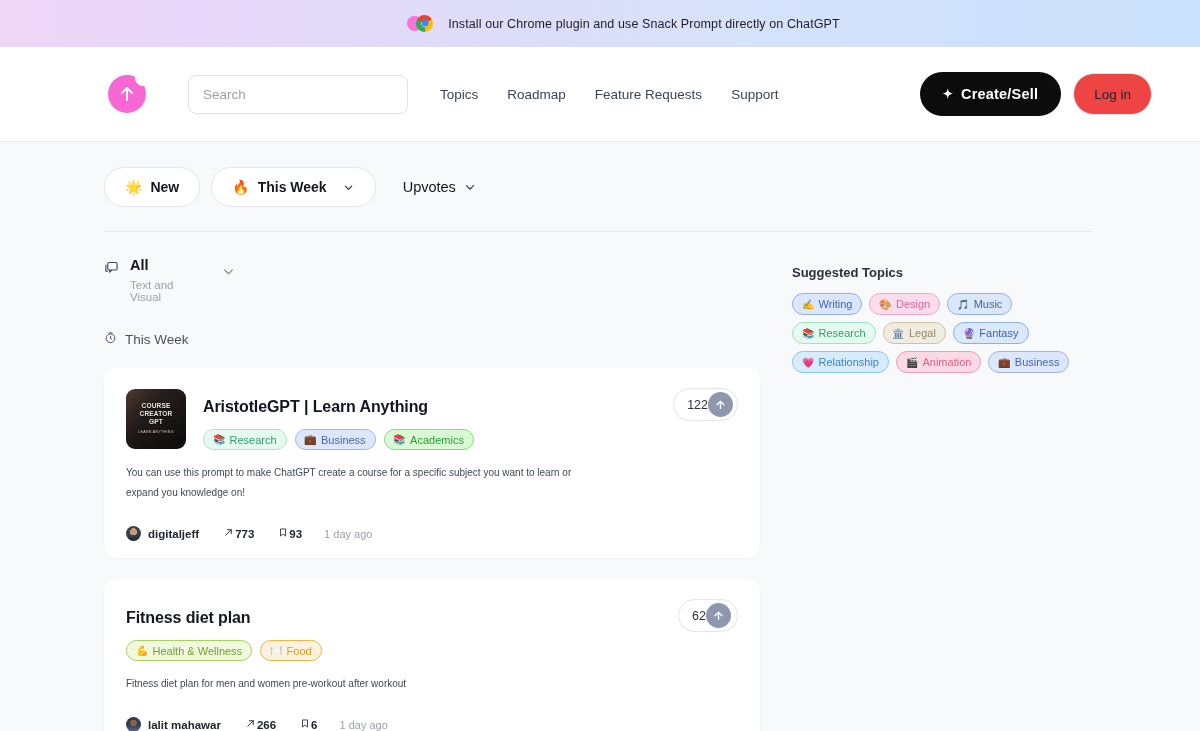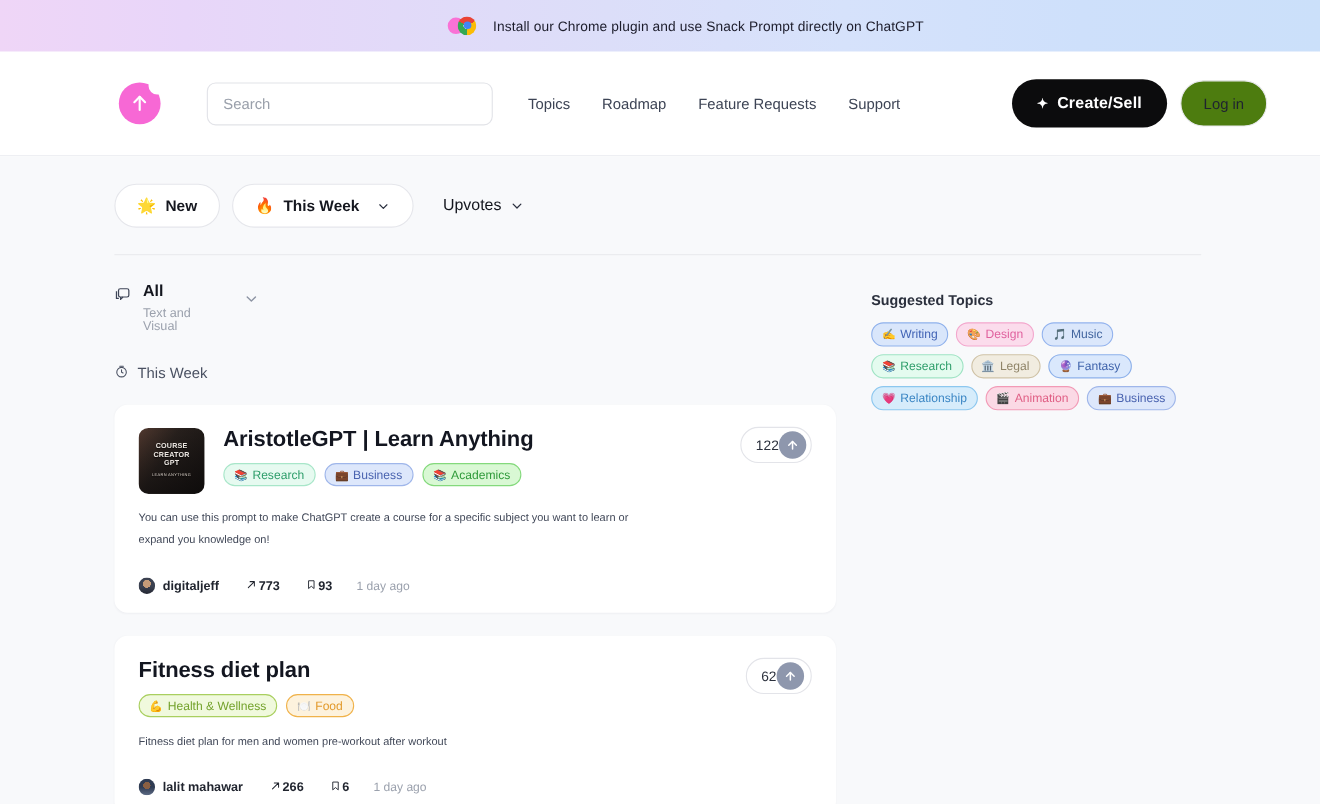--- a/index.html
+++ b/index.html
@@ -76,21 +76,21 @@
     width: 16px; height: 16px; border-radius: 50%;
     background: #ffffff;
   }
   .logo-arrow {
     position:absolute; left:50%; top:50%;
     transform: translate(-50%,-50%);
     width: 18px; height: 18px;
   }
   .search-wrap { margin-left: 42px; }
   .search-input {
-    width: 260px; height: 39px;
+    width: 220px; height: 39px;
     border: 1px solid #e2e3e8;
     border-radius: 8px;
     padding: 0 14px;
     font-size: 13.5px;
     color: #2b2f3a;
     font-family: "Liberation Sans", sans-serif;
     outline: none;
     background: #fff;
   }
   .search-input::placeholder { color: #9aa0ab; }
@@ -122,21 +122,21 @@
     font-size: 14.5px;
     font-weight: bold;
     font-family: "Liberation Sans", sans-serif;
     display: flex; align-items: center; gap: 8px;
     cursor: pointer;
     letter-spacing: .2px;
   }
   .spark { font-size: 12px; line-height: 1; }
   .btn-login {
     height: 42px;
-    background: #4d7c0f;
+    background: #ef4444;
     color: #1f2330;
     border: 1px solid #e7e8ec;
     border-radius: 22px;
     padding: 0 20px;
     font-size: 13.5px;
     font-family: "Liberation Sans", sans-serif;
     cursor: pointer;
   }
 
   
@@ -229,25 +229,26 @@
     font-size: 6.5px;
     font-weight: bold;
     line-height: 8px;
     text-align: center;
     letter-spacing: .2px;
     text-shadow: 0 1px 1px rgba(0,0,0,.7);
   }
   .thumb-sub { font-size: 3.6px; color:#d8cfc7; font-weight: normal; margin-top:2px; letter-spacing:.3px;}
   .card-headblock { flex: 1 1 auto; min-width: 0; }
   .card-title {
-    font-size: 20px;
+    font-size: 16px;
     font-weight: bold;
     color: #131620;
     letter-spacing: -.1px;
     line-height: 20px;
+    margin-top: 8px;
   }
   .tags { display: flex; flex-wrap: wrap; gap: 8px; margin-top: 12px; }
   .tag {
     height: 21px;
     border-radius: 11px;
     display: inline-flex; align-items: center;
     gap: 4px;
     padding: 0 9px;
     font-size: 11px;
     border: 1px solid;

